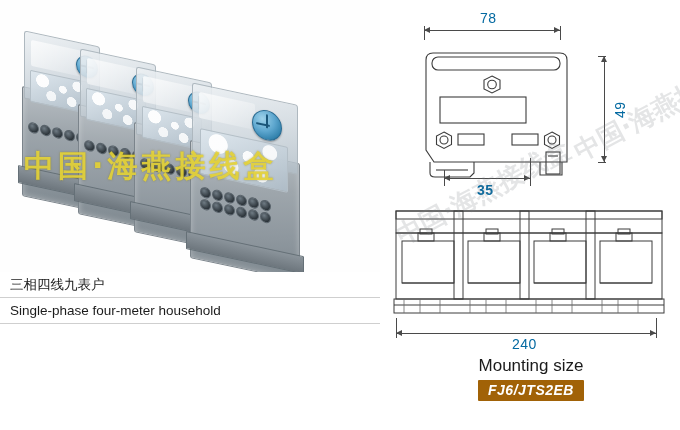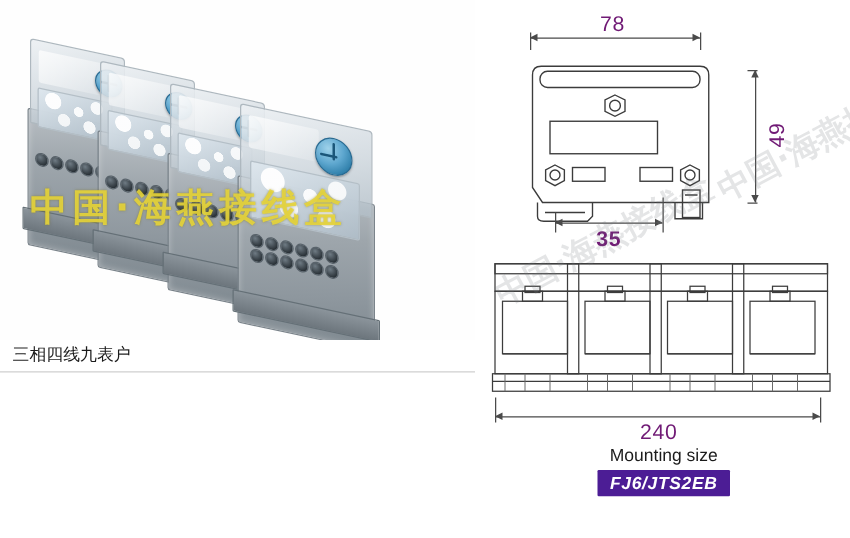--- a/index.html
+++ b/index.html
@@ -81,21 +81,21 @@
     position:relative;height:25px;line-height:25px;
     padding-left:10px;font-size:13.5px;color:#1b1b1b;white-space:nowrap;
     border-bottom:1px solid #cfcfcf;
   }
   .spec-row.cn{font-family:"DejaVu Sans","Liberation Sans",sans-serif;}
   .spec-row sup{font-size:8.5px;vertical-align:super;line-height:0;}
 
   
   .draw-pane{position:absolute;left:382px;top:0;width:298px;height:430px;}
 
-  .dimtxt{position:absolute;font-size:17px;color:#701a75;letter-spacing:.5px;}
+  .dimtxt{position:absolute;font-size:14px;color:#0369a1;letter-spacing:.5px;}
   .dimtxt.vert{transform:rotate(-90deg);transform-origin:left top;}
 
   .dimline{position:absolute;background:#4a4a4a;}
   .dimline.h{height:1px;}
   .dimline.v{width:1px;}
   .tick{position:absolute;background:#4a4a4a;}
   .tick.v{width:1px;height:8px;}
   .tick.h{height:1px;width:8px;}
   .arrow{position:absolute;width:0;height:0;}
   .arrow.l{border-top:3px solid transparent;border-bottom:3px solid transparent;border-right:6px solid #4a4a4a;}
@@ -105,24 +105,24 @@
 
   .wm-draw{
     position:absolute;font-family:"DejaVu Sans",sans-serif;font-weight:bold;
     color:rgba(120,125,130,.20);white-space:nowrap;pointer-events:none;
     transform:rotate(-28deg);transform-origin:left top;
   }
 
   
   .caption{position:absolute;left:0;top:355px;width:298px;text-align:center;}
   .cap-cn{font-family:"DejaVu Sans",sans-serif;font-size:14px;color:#1b1b1b;letter-spacing:1px;}
-  .cap-en{font-size:14px;color:#1b1b1b;margin-top:1px;}
+  .cap-en{font-size:17px;color:#1b1b1b;margin-top:1px;}
   .badge{
     display:inline-block;margin-top:4px;padding:2px 10px 3px;
-    background:#4c1d95;color:#ffffff;font-size:14px;font-weight:bold;
+    background:#a16207;color:#ffffff;font-size:14px;font-weight:bold;
     font-style:italic;letter-spacing:.5px;border-radius:1px;
   }
 </style>
 </head>
 <body>
 
 <div class="page">
 
   <div class="photo-pane">
     <div class="photo-stage">
@@ -202,20 +202,23 @@
   </div>
 
   <div class="spec">
 
 
     <div class="spec-row cn">
       <span>三相四线九表户</span>
     </div>
 
 
+    <div class="spec-row">
+      <span>Single-phase four-meter household</span>
+    </div>
 
   </div>
 
   <div class="draw-pane">
 
     <div class="dimline h" style="left:42px;top:30px;width:136px;"></div>
     <div class="arrow l" style="left:42px;top:27px;"></div>
     <div class="arrow r" style="left:172px;top:27px;"></div>
     <div class="tick v" style="left:42px;top:26px;height:14px;"></div>
     <div class="tick v" style="left:178px;top:26px;height:14px;"></div>

